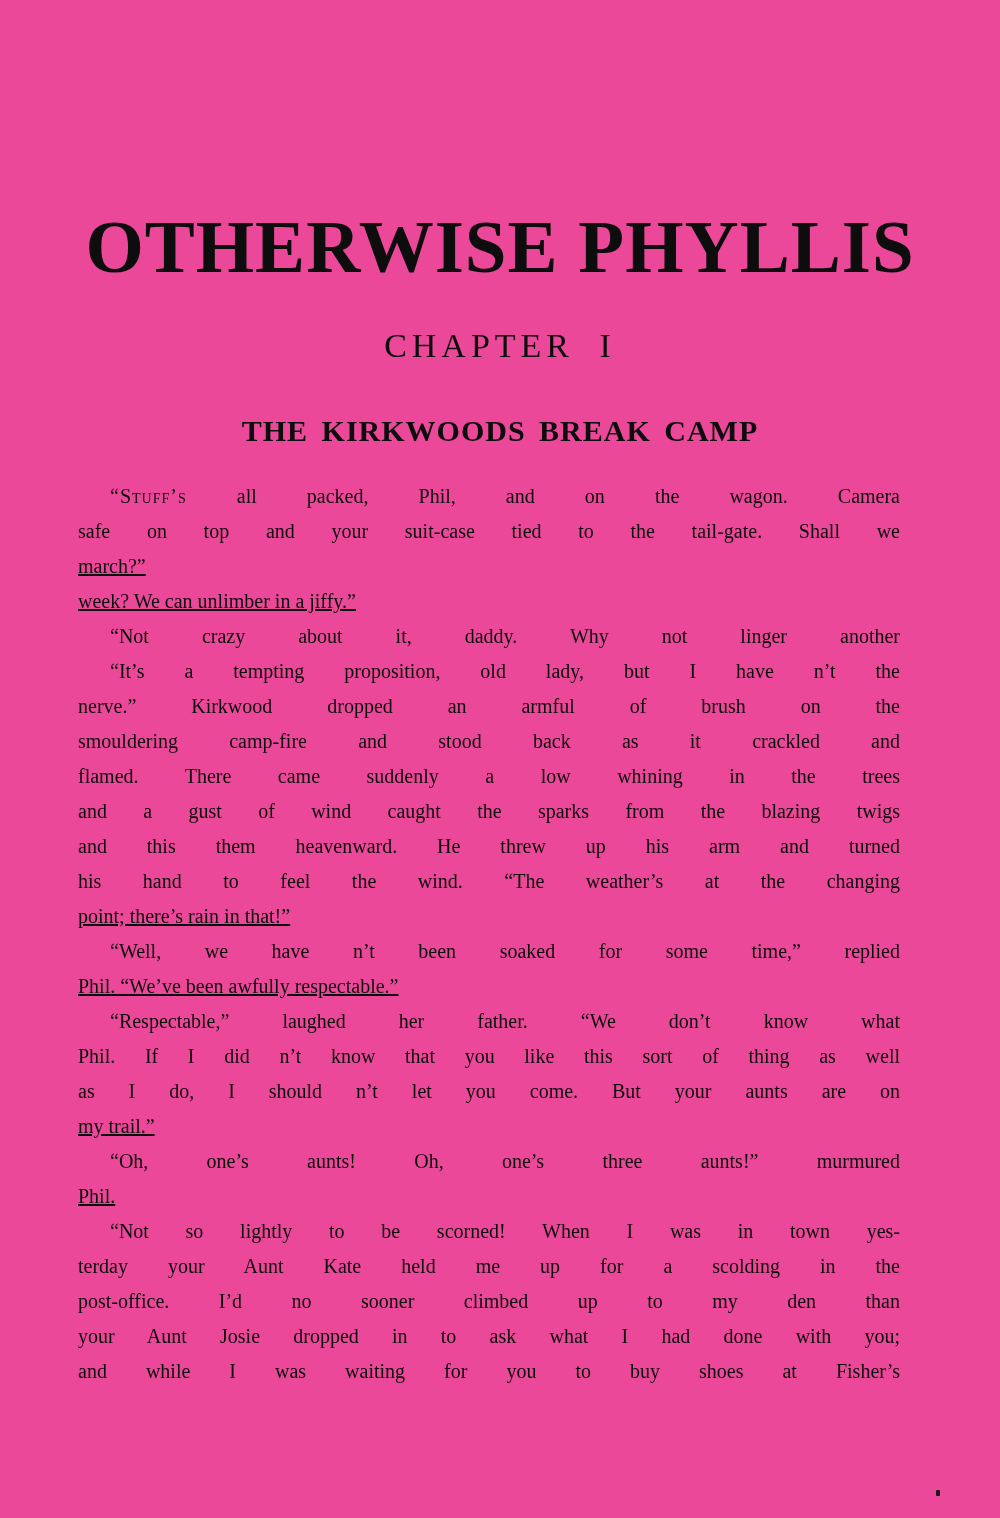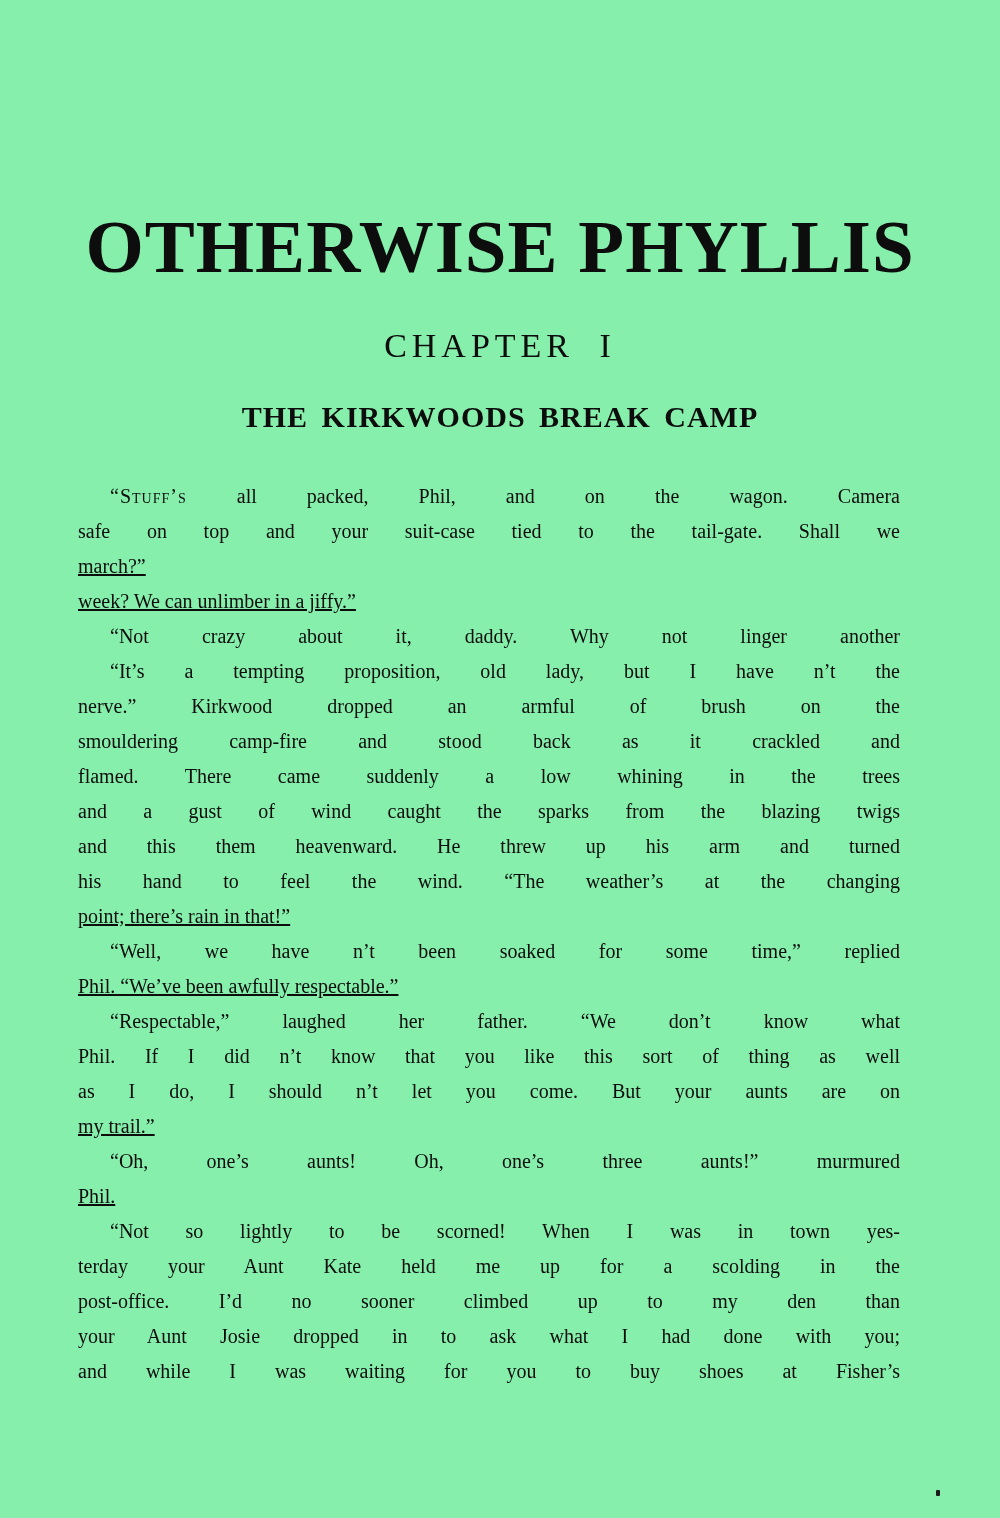--- a/index.html
+++ b/index.html
@@ -4,21 +4,21 @@
 <style>
   html, body {
     margin: 0;
     padding: 0;
     background: #ffffff;
   }
   .page {
     position: relative;
     width: 1000px;
     height: 1518px;
-    background: #86efac;
+    background: #ec4899;
     color: #0d0d0d;
     font-family: "Liberation Serif", "DejaVu Serif", serif;
     overflow: hidden;
   }
   .book-title {
     position: absolute;
     top: 206px;
     left: 0;
     right: 0;
     margin: 0;
@@ -41,21 +41,21 @@
     font-weight: normal;
     letter-spacing: 5px;
     word-spacing: 12px;
     white-space: nowrap;
   }
   .section-heading {
     position: absolute;
     top: 397px;
     left: 0;
     right: 0;
-    margin: 2px;
+    margin: 16px;
     text-align: center;
     font-size: 30px;
     line-height: 1.2;
     font-weight: bold;
     letter-spacing: 1px;
     word-spacing: 5px;
     white-space: nowrap;
   }
   .bodytext {
     position: absolute;

